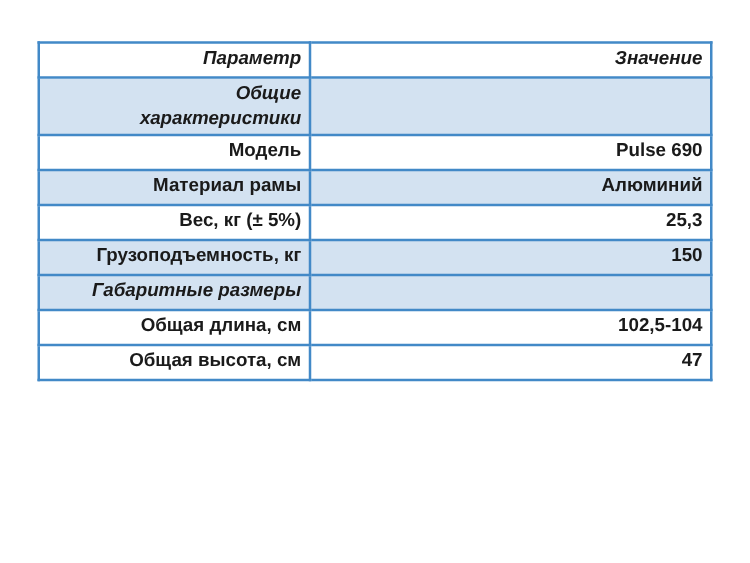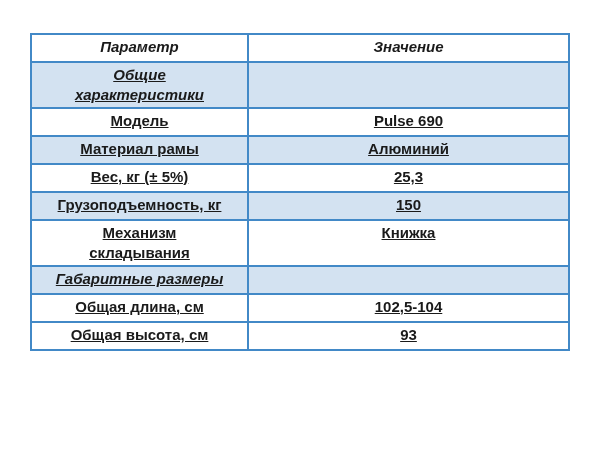--- a/index.html
+++ b/index.html
@@ -20,35 +20,35 @@
     left:30px;top:33px;
     width:538px;
     border-collapse:collapse;
     table-layout:fixed;
   }
   .spec-table col.c1{width:217px;}
   .spec-table col.c2{width:321px;}
   .spec-table th,.spec-table td{
     border:2px solid var(--border);
     padding:2px 6px;
-    text-align:center;
+    text-align:right;
     vertical-align:top;
     font-size:15px;
     font-weight:bold;
     line-height:20px;
     color:var(--text);
     white-space:pre-line;
     overflow:hidden;
   }
   .spec-table th{
     background:#ffffff;
     font-style:italic;
     height:22px;
   }
-  .spec-table td{height:22px;text-decoration:underline;}
+  .spec-table td{height:22px;}
   .spec-table tr.shade td{background:var(--shade);}
   .spec-table tr.section td{font-style:italic;}
 </style>
 </head>
 <body style="background: rgb(255, 255, 255);">
 
 <div class="slide">
   <table class="spec-table">
     <colgroup>
       <col class="c1">
@@ -75,32 +75,27 @@
           <td>Алюминий</td>
         </tr>
         <tr class="">
           <td>Вес, кг (± 5%)</td>
           <td>25,3</td>
         </tr>
         <tr class="shade">
           <td>Грузоподъемность, кг</td>
           <td>150</td>
         </tr>
-        <tr class="">
-          <td>Механизм
-складывания</td>
-          <td>Книжка</td>
-        </tr>
         <tr class="shade section">
           <td>Габаритные размеры</td>
           <td></td>
         </tr>
         <tr class="">
           <td>Общая длина, см</td>
           <td>102,5-104</td>
         </tr>
         <tr class="">
           <td>Общая высота, см</td>
-          <td>93</td>
+          <td>47</td>
         </tr>
       </tbody>
   </table>
 </div>
 
 </body></html>

